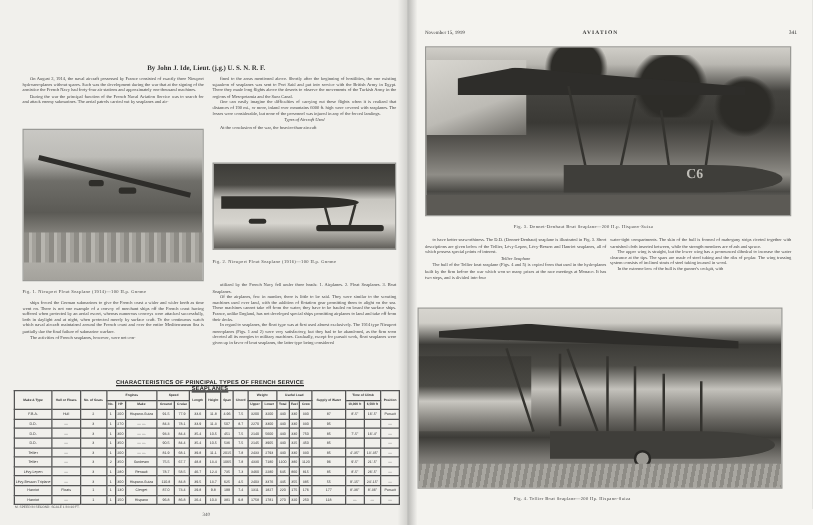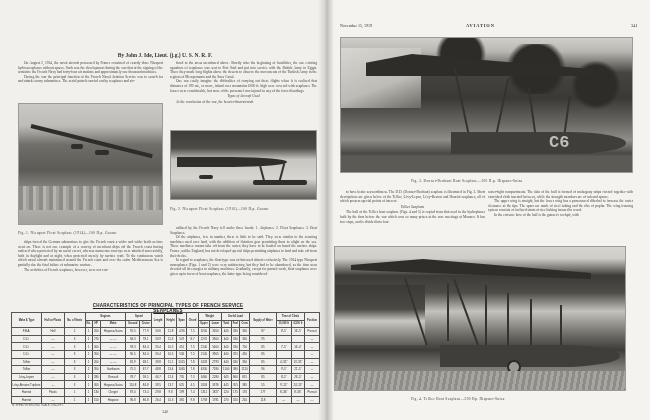--- a/index.html
+++ b/index.html
@@ -46,21 +46,21 @@
   .fig3 { left: 14px; top: 37px; width: 293px; height: 136px;
           background: linear-gradient(to bottom, #d0cec8 0%, #b9b7b1 10%, #454440 26%, #3a3935 45%, #66645f 62%, #8f8d87 76%, #4a4945 86%, #a09e98 100%); }
   .fig4 { left: 8px; top: 246px; width: 292px; height: 145px;
           background: linear-gradient(to bottom, #d7d5cf 0%, #cfcdc7 8%, #3c3b37 20%, #4d4c47 32%, #c4c2bc 45%, #6a6863 62%, #3d3c38 72%, #7c7a75 84%, #a7a59f 100%); }
 
   .wing { position: absolute; background: #2e2d2a; }
   .strut { position: absolute; background: #34332f; }
   .hull { position: absolute; background: #3f3e3a; border-radius: 0 40% 40% 0 / 0 60% 60% 0; }
   .tree { position: absolute; background: radial-gradient(circle at 50% 50%, #2d2c28 0%, #2d2c28 55%, transparent 70%); }
   .float { position: absolute; background: #2f2e2a; border-radius: 2px; }
-  .sign { position: absolute; font-family: Liberation Mono, monospace; font-weight: bold; color: #1e1e1c; font-size: 17px; }
+  .sign { position: absolute; font-family: Liberation Serif, serif; font-weight: bold; color: #1e1e1c; font-size: 11px; }
 </style>
 </head>
 <body>
 
 <div class="spread">
 
   <div class="page left">
     <div class="byline">By John J. Ide, Lieut. (j.g.) U. S. N. R. F.</div>
 
     <div class="col" style="left:18px; top:61px; width:145px;">

